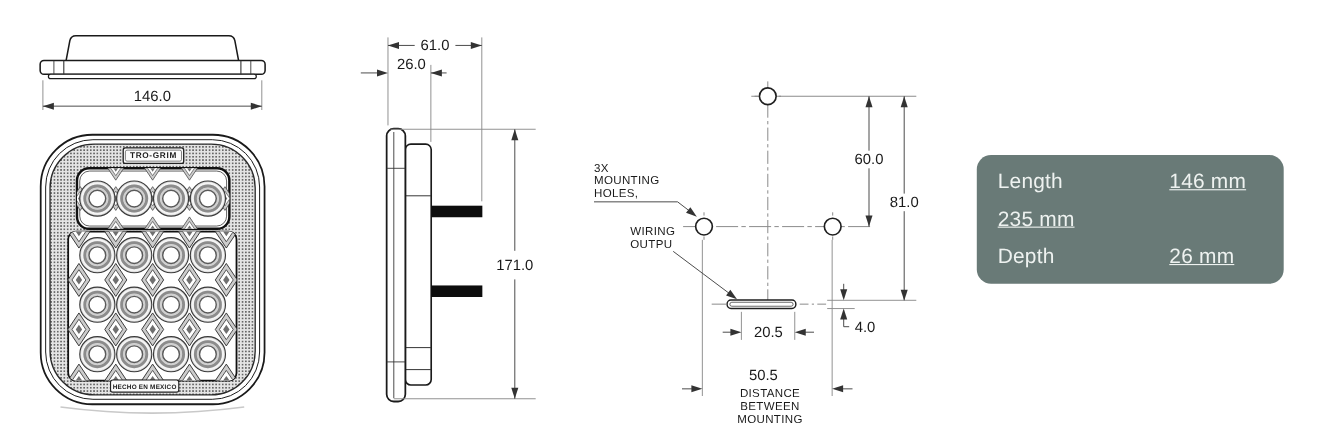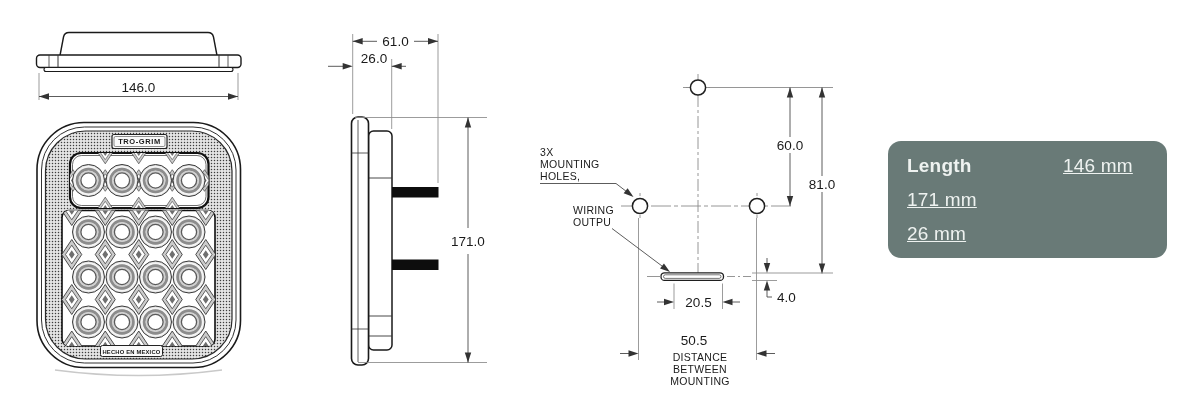--- a/index.html
+++ b/index.html
@@ -14,21 +14,21 @@
   .made-txt{font-size:5.8px;font-weight:bold;letter-spacing:.2px;}
   .obj{stroke:#1a1a1a;fill:#ffffff;}
   .thin{stroke:#333;fill:none;}
   .dimline{stroke:#4a4a4a;stroke-width:.9;fill:none;}
   .extline{stroke:#8a8a8a;stroke-width:.85;fill:none;}
   .ctr{stroke:#8a8a8a;stroke-width:.9;fill:none;}
   #spec-table{position:absolute;left:888px;top:141px;width:279px;height:117px;
     border-radius:13px;display:flex;flex-direction:column;justify-content:center;
     box-sizing:border-box;padding:0 0 0 19px;}
   .spec-row{display:flex;align-items:center;height:34px;font-size:19px;letter-spacing:.2px;}
-  .spec-label{width:156px;font-weight:bold;}
+  .spec-label{width:156px;}
   .spec-value{flex:1;text-decoration:underline;}
 </style>
 </head>
 <body>
 
 <div id="canvas">
 
 <svg width="1200" height="400" viewBox="0 0 1200 400">
   <defs>
     <pattern id="stipple" width="3" height="3" patternUnits="userSpaceOnUse">
@@ -239,20 +239,21 @@
     </g>
   </g>
 </svg>
 
 <div id="spec-table" style="background-color: rgb(105, 122, 119); color: rgb(238, 242, 240);">
   <div class="spec-row">
     <span class="spec-label">Length</span>
     <span class="spec-value">146 mm</span>
   </div>
   <div class="spec-row">
-    <span class="spec-value">171 mm</span>
+    <span class="spec-value">235 mm</span>
   </div>
   <div class="spec-row">
+    <span class="spec-label">Depth</span>
     <span class="spec-value">26 mm</span>
   </div>
 </div>
 
 </div>
 
 </body></html>

